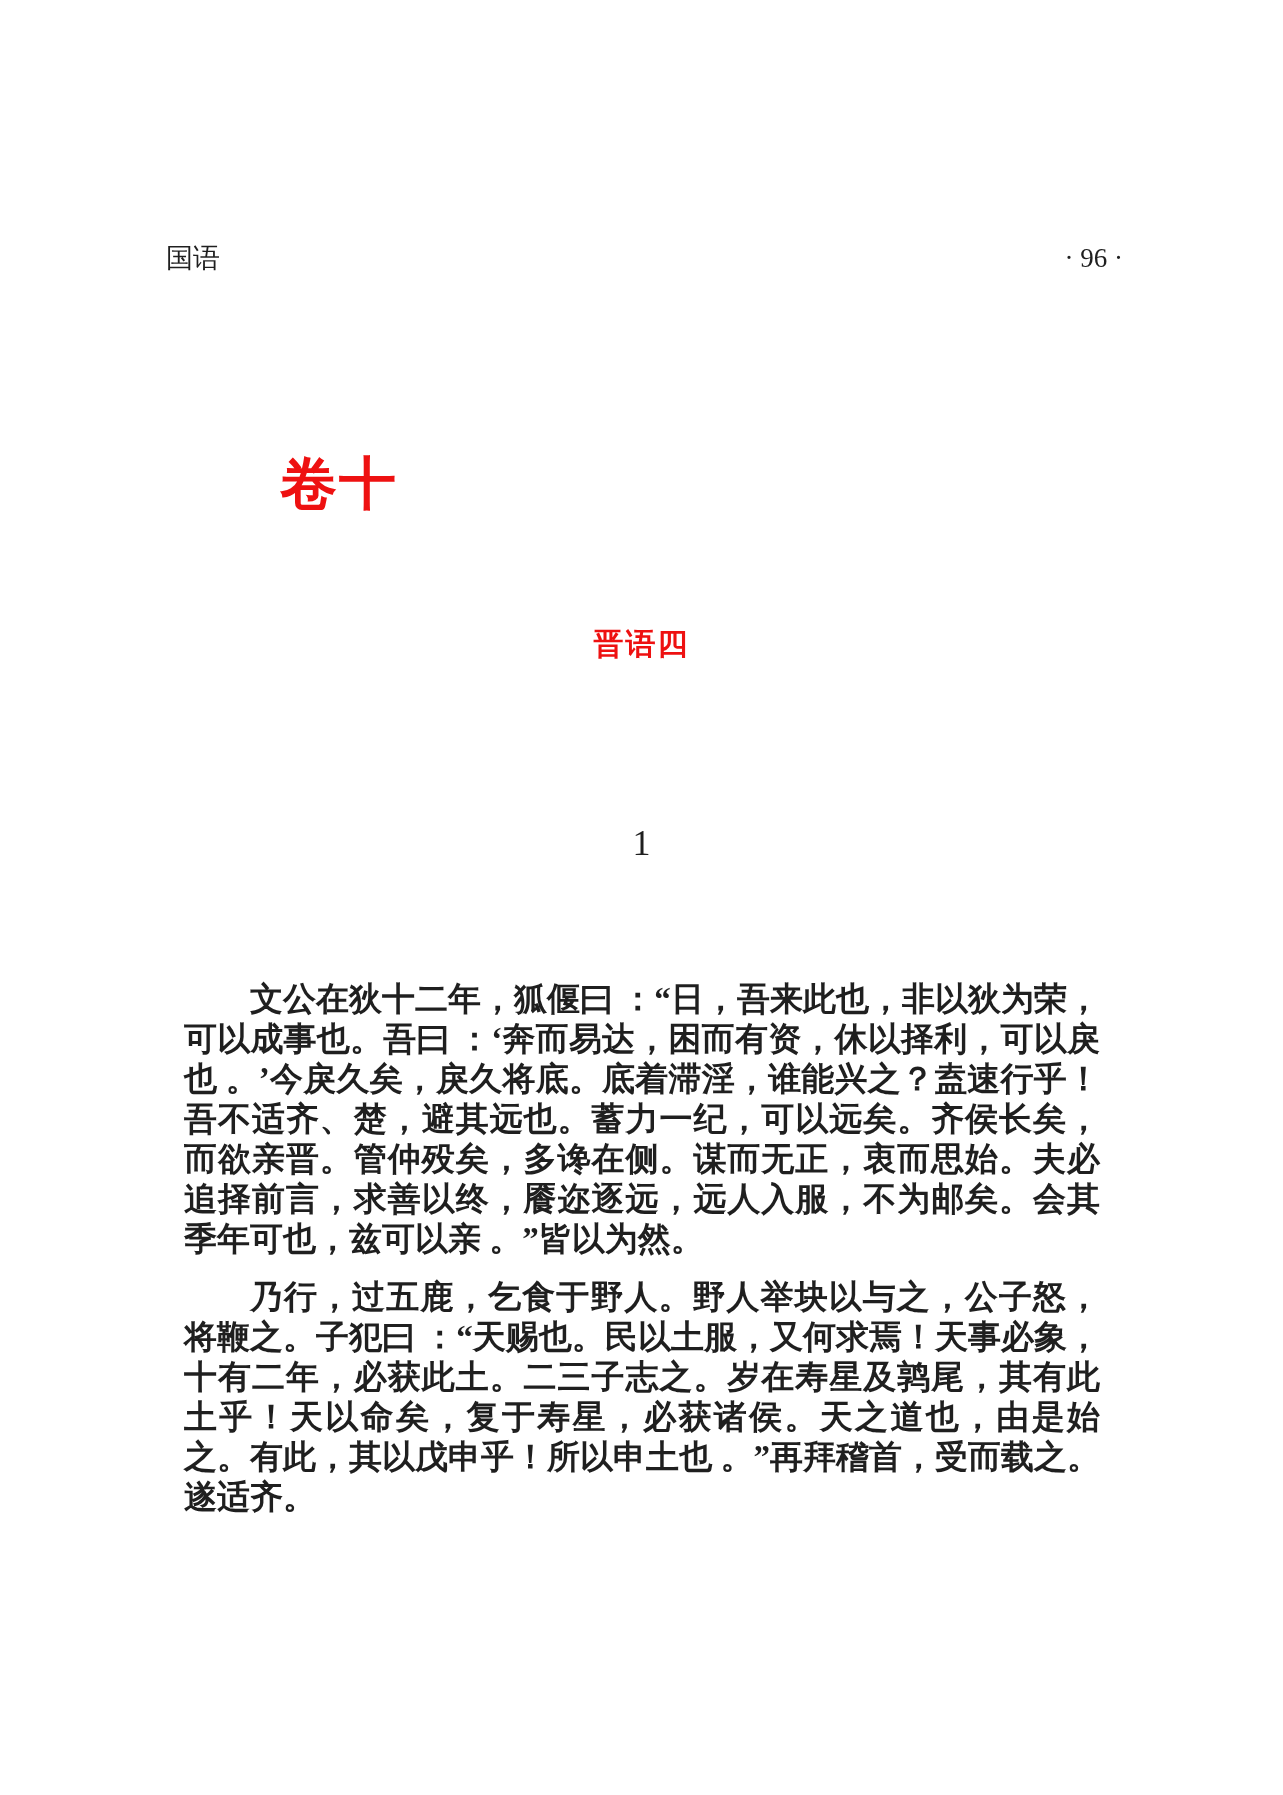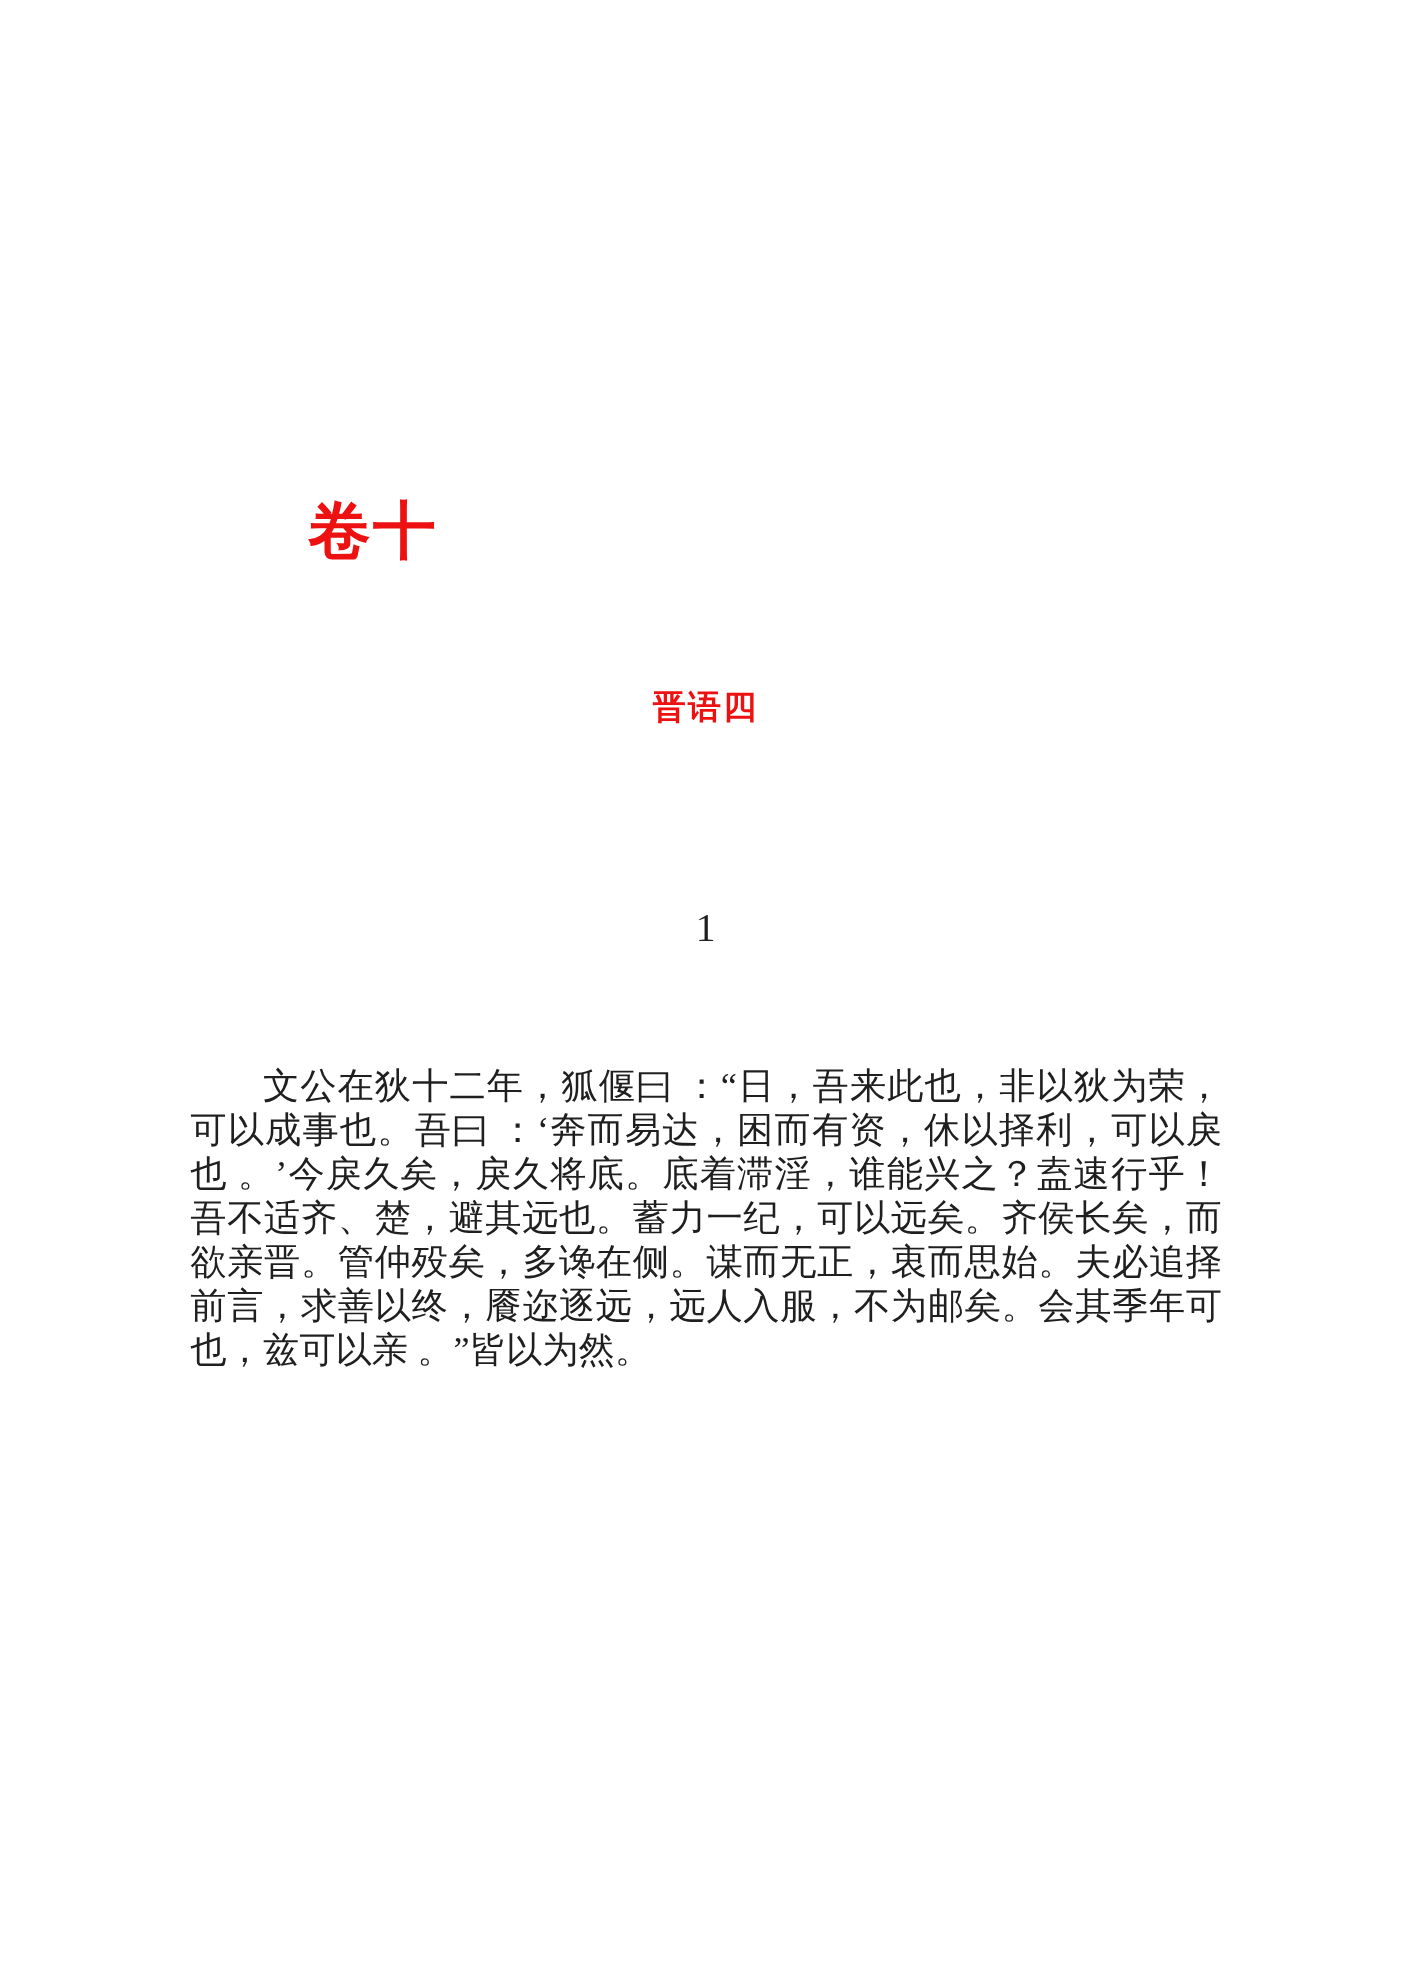--- a/index.html
+++ b/index.html
@@ -60,34 +60,40 @@
     top: 961px;
     left: 166px;
     width: 952px;
     font-size: 33px;
     line-height: 40px;
     color: #1f1f1f;
     text-align: justify;
     text-justify: inter-ideograph;
   }
   .body-text p {
-    margin: 7px;
+    margin: 18px;
     padding: 0;
     text-indent: 2em;
+    font-weight: bold;
   }
 </style>
 </head>
 <body>
 
 <div class="page" style="background: rgb(255, 255, 255);">
 
+  <div class="header">
+    <span>国语</span>
+    <span>· 96 ·</span>
+  </div>
 
   <h1 class="chapter-title red-title" style="color: rgb(238, 17, 17);">卷十</h1>
 
   <h2 class="section-title red-title" style="color: rgb(238, 17, 17);">晋语四</h2>
 
   <div class="section-number">1</div>
 
   <div class="body-text">
     <p>文公在狄十二年，狐偃曰 ：“日，吾来此也，非以狄为荣，可以成事也。吾曰 ：‘奔而易达，困而有资，休以择利，可以戾也 。’今戾久矣，戾久将底。底着滞淫，谁能兴之？盍速行乎！吾不适齐、楚，避其远也。蓄力一纪，可以远矣。齐侯长矣，而欲亲晋。管仲殁矣，多谗在侧。谋而无正，衷而思始。夫必追择前言，求善以终，餍迩逐远，远人入服，不为邮矣。会其季年可也，兹可以亲 。”皆以为然。</p>
+    <p>乃行，过五鹿，乞食于野人。野人举块以与之，公子怒，将鞭之。子犯曰 ：“天赐也。民以土服，又何求焉！天事必象，十有二年，必获此土。二三子志之。岁在寿星及鹑尾，其有此土乎！天以命矣，复于寿星，必获诸侯。天之道也，由是始之。有此，其以戊申乎！所以申土也 。”再拜稽首，受而载之。遂适齐。</p>
   </div>
 
 </div>
 
 </body></html>

